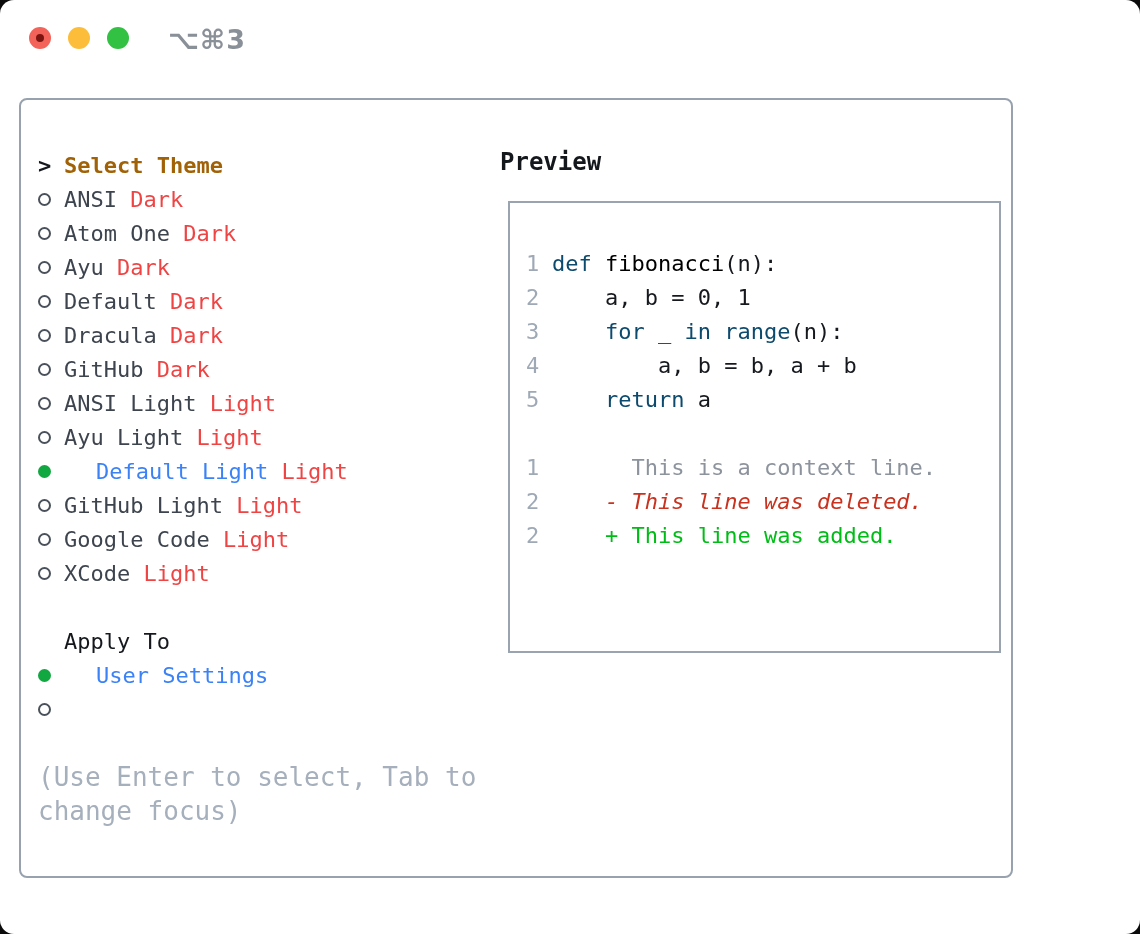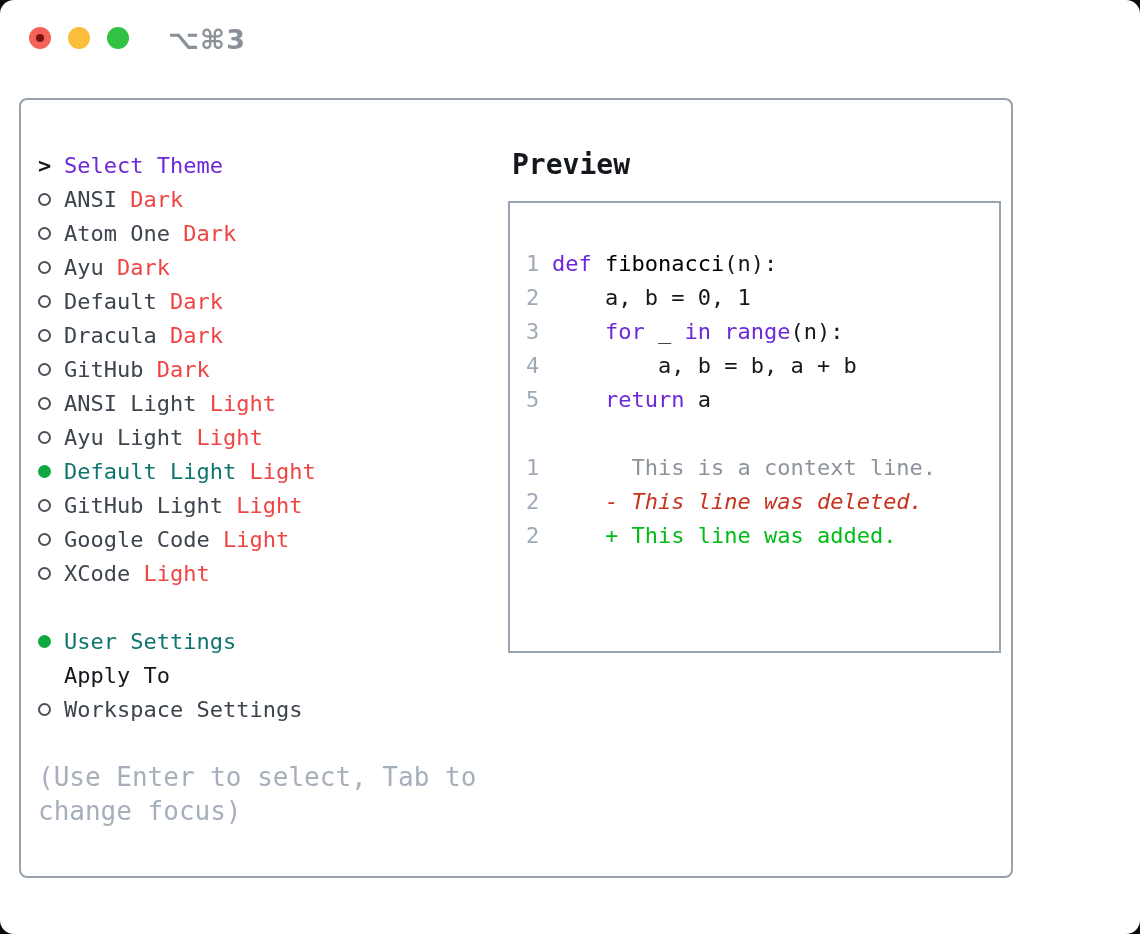--- a/index.html
+++ b/index.html
@@ -20,35 +20,35 @@
   .main-box{position:absolute;left:19px;top:98px;width:990px;height:776px;
             border:2px solid #98a2ae;border-radius:8px;background:#fff;}
 
   
   .left-col{position:absolute;left:17px;top:48px;}
   .row{display:flex;align-items:center;height:34px;font-size:22px;color:#3d444e;white-space:pre;}
   .bullet{width:26px;display:flex;align-items:center;}
   .radio{width:13px;height:13px;border-radius:50%;border:2px solid #4a515b;box-sizing:border-box;}
   .radio.sel{background:#12a841;border-color:#12a841;}
   .prompt{width:26px;font-weight:700;color:#14171c;}
-  .hdr{font-weight:400;color:#6d28d9;}
+  .hdr{font-weight:700;color:#a16207;}
   .variant{color:#ef4444;}
-  .sel-text{color:#0f766e;}
+  .sel-text{color:#3b82f6;margin-left:32px;}
   .gap{height:34px;}
   .help{color:#a6afbc;font-size:26px;line-height:34px;width:30ch;white-space:normal;}
 
   
   .right-col{position:absolute;left:479px;top:48px;}
-  .preview-title{height:34px;font-size:28px;font-weight:700;color:#14171c;white-space:pre;margin-left:12px;}
+  .preview-title{height:34px;font-size:24px;font-weight:700;color:#14171c;white-space:pre;}
   .preview-box{margin-left:8px;margin-top:19px;width:473px;height:400px;border:2px solid #9aa4b0;
                box-sizing:content-box;padding:48px 0 0 16px;overflow:hidden;}
   .cline{display:flex;height:34px;font-size:22px;white-space:pre;}
   .ln{width:26px;color:#9fa9b6;}
   .pl{color:#15181d;}
-  .kw{color:#6d28d9;}
+  .kw{color:#0c4a6e;}
   .fn{color:#000000;}
   .ctx{color:#8d939d;text-align:center;}
   .del{color:#c8321e;font-style:italic;}
   .add{color:#00bc17;text-align:center;}
   .diff-group{margin-top:34px;}
 </style>
 </head>
 <body>
 
 <div class="window">
@@ -101,27 +101,27 @@
       <div class="row">
         <span class="bullet"><span class="radio"></span></span><span>Google Code</span><span class="variant"> </span><span class="variant">Light</span>
       </div>
       <div class="row">
         <span class="bullet"><span class="radio"></span></span><span>XCode</span><span class="variant"> </span><span class="variant">Light</span>
       </div>
 
       <div class="gap"></div>
 
       <div class="row">
+        <span class="bullet"> </span><span style="color:#14171c">Apply To</span>
+      </div>
+      <div class="row">
         <span class="bullet"><span class="radio sel"></span></span><span class="sel-text">User Settings</span>
       </div>
       <div class="row">
-        <span class="bullet"> </span><span style="color:#14171c">Apply To</span>
-      </div>
-      <div class="row">
-        <span class="bullet"><span class="radio"></span></span><span>Workspace Settings</span>
+        <span class="bullet"><span class="radio"></span></span>
       </div>
 
       <div class="gap"></div>
 
       <div class="help">(Use Enter to select, Tab to change focus)</div>
     </div>
 
     <div class="right-col">
       <div class="preview-title">Preview</div>
 

